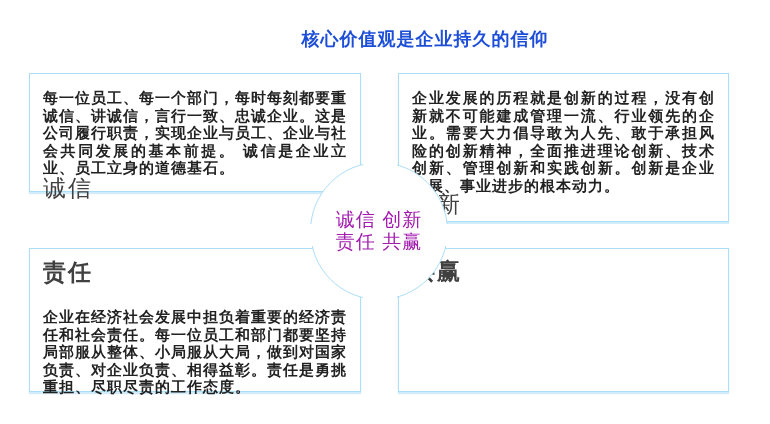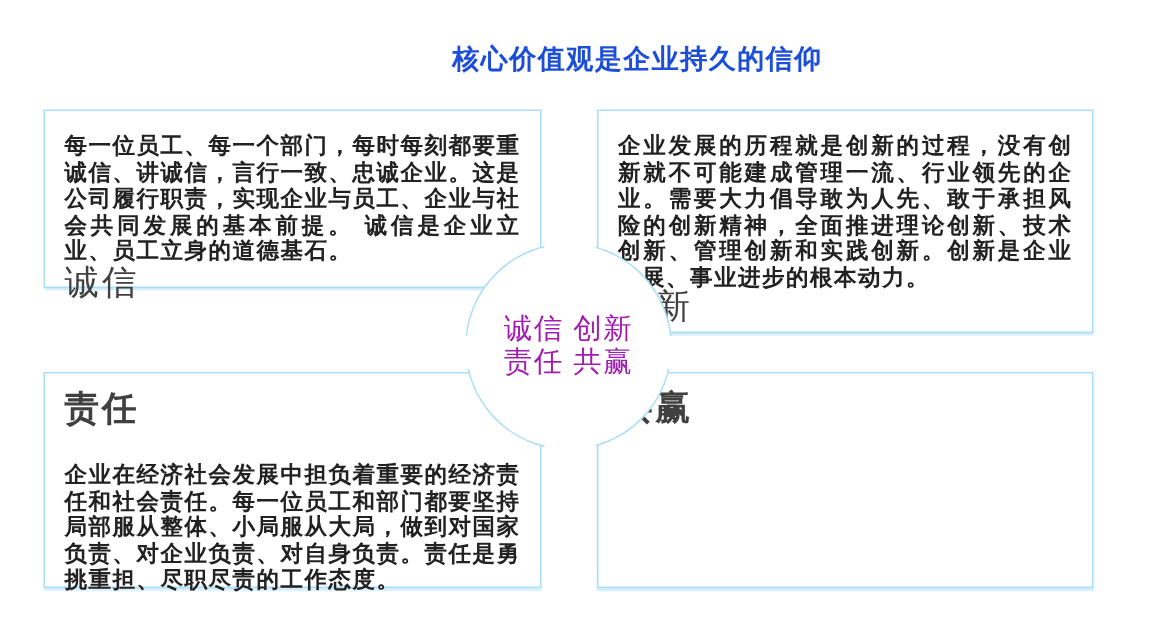--- a/index.html
+++ b/index.html
@@ -97,21 +97,21 @@
     <div class="qlabel light">诚信</div>
   </div>
 
   <div class="qbox tr">
     <div class="qtext">企业发展的历程就是创新的过程，没有创新就不可能建成管理一流、行业领先的企业。需要大力倡导敢为人先、敢于承担风险的创新精神，全面推进理论创新、技术创新、管理创新和实践创新。创新是企业发展、事业进步的根本动力。</div>
     <div class="qlabel light right">创新</div>
   </div>
 
   <div class="qbox bl">
     <div class="qlabel bold">责任</div>
-    <div class="qtext">企业在经济社会发展中担负着重要的经济责任和社会责任。每一位员工和部门都要坚持局部服从整体、小局服从大局，做到对国家负责、对企业负责、对自身负责。责任是勇挑重担、尽职尽责的工作态度。</div>
+    <div class="qtext">企业在经济社会发展中担负着重要的经济责任和社会责任。每一位员工和部门都要坚持局部服从整体、小局服从大局，做到对国家负责、对企业负责、相得益彰。责任是勇挑重担、尽职尽责的工作态度。</div>
   </div>
 
   <div class="qbox br">
     <div class="qlabel bold right">共赢</div>
   </div>
 
   <div class="center-circle"></div>
   <div class="eraser vertical"></div>
   <div class="eraser horizontal"></div>
   <div class="center-motto">

